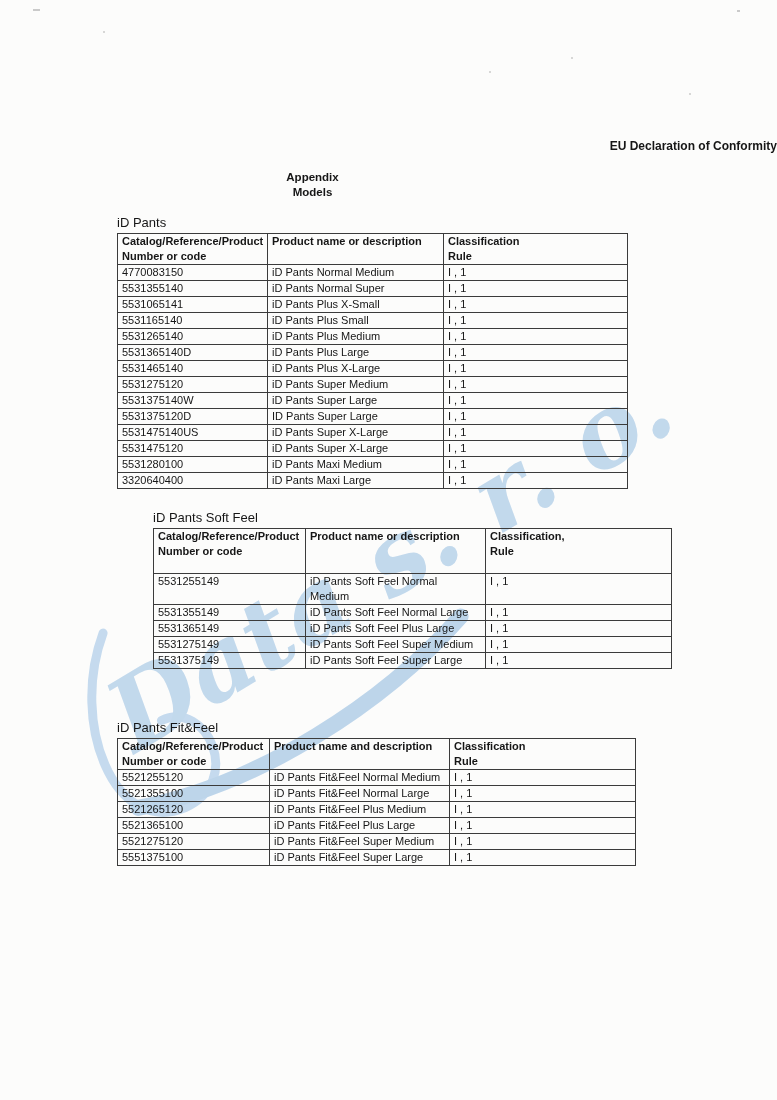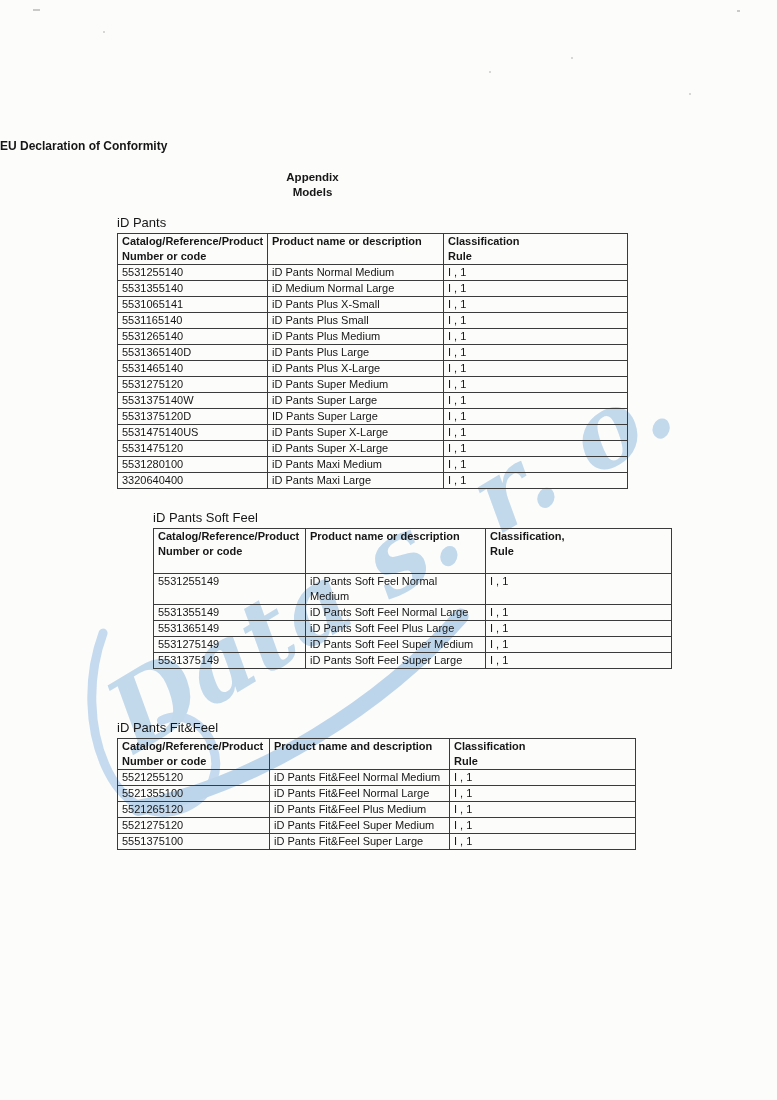--- a/index.html
+++ b/index.html
@@ -19,21 +19,21 @@
     opacity:0.85; pointer-events:none;
   }
   .wm-text { font-family:"DejaVu Serif", serif; font-style:italic; font-weight:bold; font-size:100px; fill:#b9d3ea; }
   .wm-swoosh { stroke:#b3cfe8; stroke-width:16; fill:none; stroke-linecap:round; }
   .wm-loop { stroke:#bcd5ec; stroke-width:9; fill:none; stroke-linecap:round; }
 
   .speck { position:absolute; background:#8f8f8f; border-radius:50%; opacity:.45; }
 
   .doc-title {
     position:absolute; top:139px; left:0; width:777px;
-    text-align:left; font-size:12px; font-weight:bold;
+    text-align:right; font-size:12px; font-weight:bold;
   }
   .doc-subtitle {
     position:absolute; top:170px; left:0; width:625px;
     text-align:center; font-size:11.5px; font-weight:bold; line-height:15px;
   }
 
   .tbl-section { position:absolute; left:117px; }
   .s0 { top:215px; }
   .s1 { top:510px;padding-left:36px; }
   .s2 { top:720px; }
@@ -95,27 +95,27 @@
         <tr>
           <th>Catalog/Reference/Product
 Number or code</th>
           <th>Product name or description</th>
           <th>Classification
 Rule</th>
         </tr>
       </thead>
       <tbody>
           <tr>
-            <td>5531255140</td>
+            <td>4770083150</td>
             <td>iD Pants Normal Medium</td>
             <td>I , 1</td>
           </tr>
           <tr>
             <td>5531355140</td>
-            <td>iD Medium Normal Large</td>
+            <td>iD Pants Normal Super</td>
             <td>I , 1</td>
           </tr>
           <tr>
             <td>5531065141</td>
             <td>iD Pants Plus X-Small</td>
             <td>I , 1</td>
           </tr>
           <tr>
             <td>5531165140</td>
             <td>iD Pants Plus Small</td>
@@ -250,20 +250,25 @@
             <td>5521355100</td>
             <td>iD Pants Fit&amp;Feel Normal Large</td>
             <td>I , 1</td>
           </tr>
           <tr>
             <td>5521265120</td>
             <td>iD Pants Fit&amp;Feel Plus Medium</td>
             <td>I , 1</td>
           </tr>
           <tr>
+            <td>5521365100</td>
+            <td>iD Pants Fit&amp;Feel Plus Large</td>
+            <td>I , 1</td>
+          </tr>
+          <tr>
             <td>5521275120</td>
             <td>iD Pants Fit&amp;Feel Super Medium</td>
             <td>I , 1</td>
           </tr>
           <tr>
             <td>5551375100</td>
             <td>iD Pants Fit&amp;Feel Super Large</td>
             <td>I , 1</td>
           </tr>
         </tbody>

